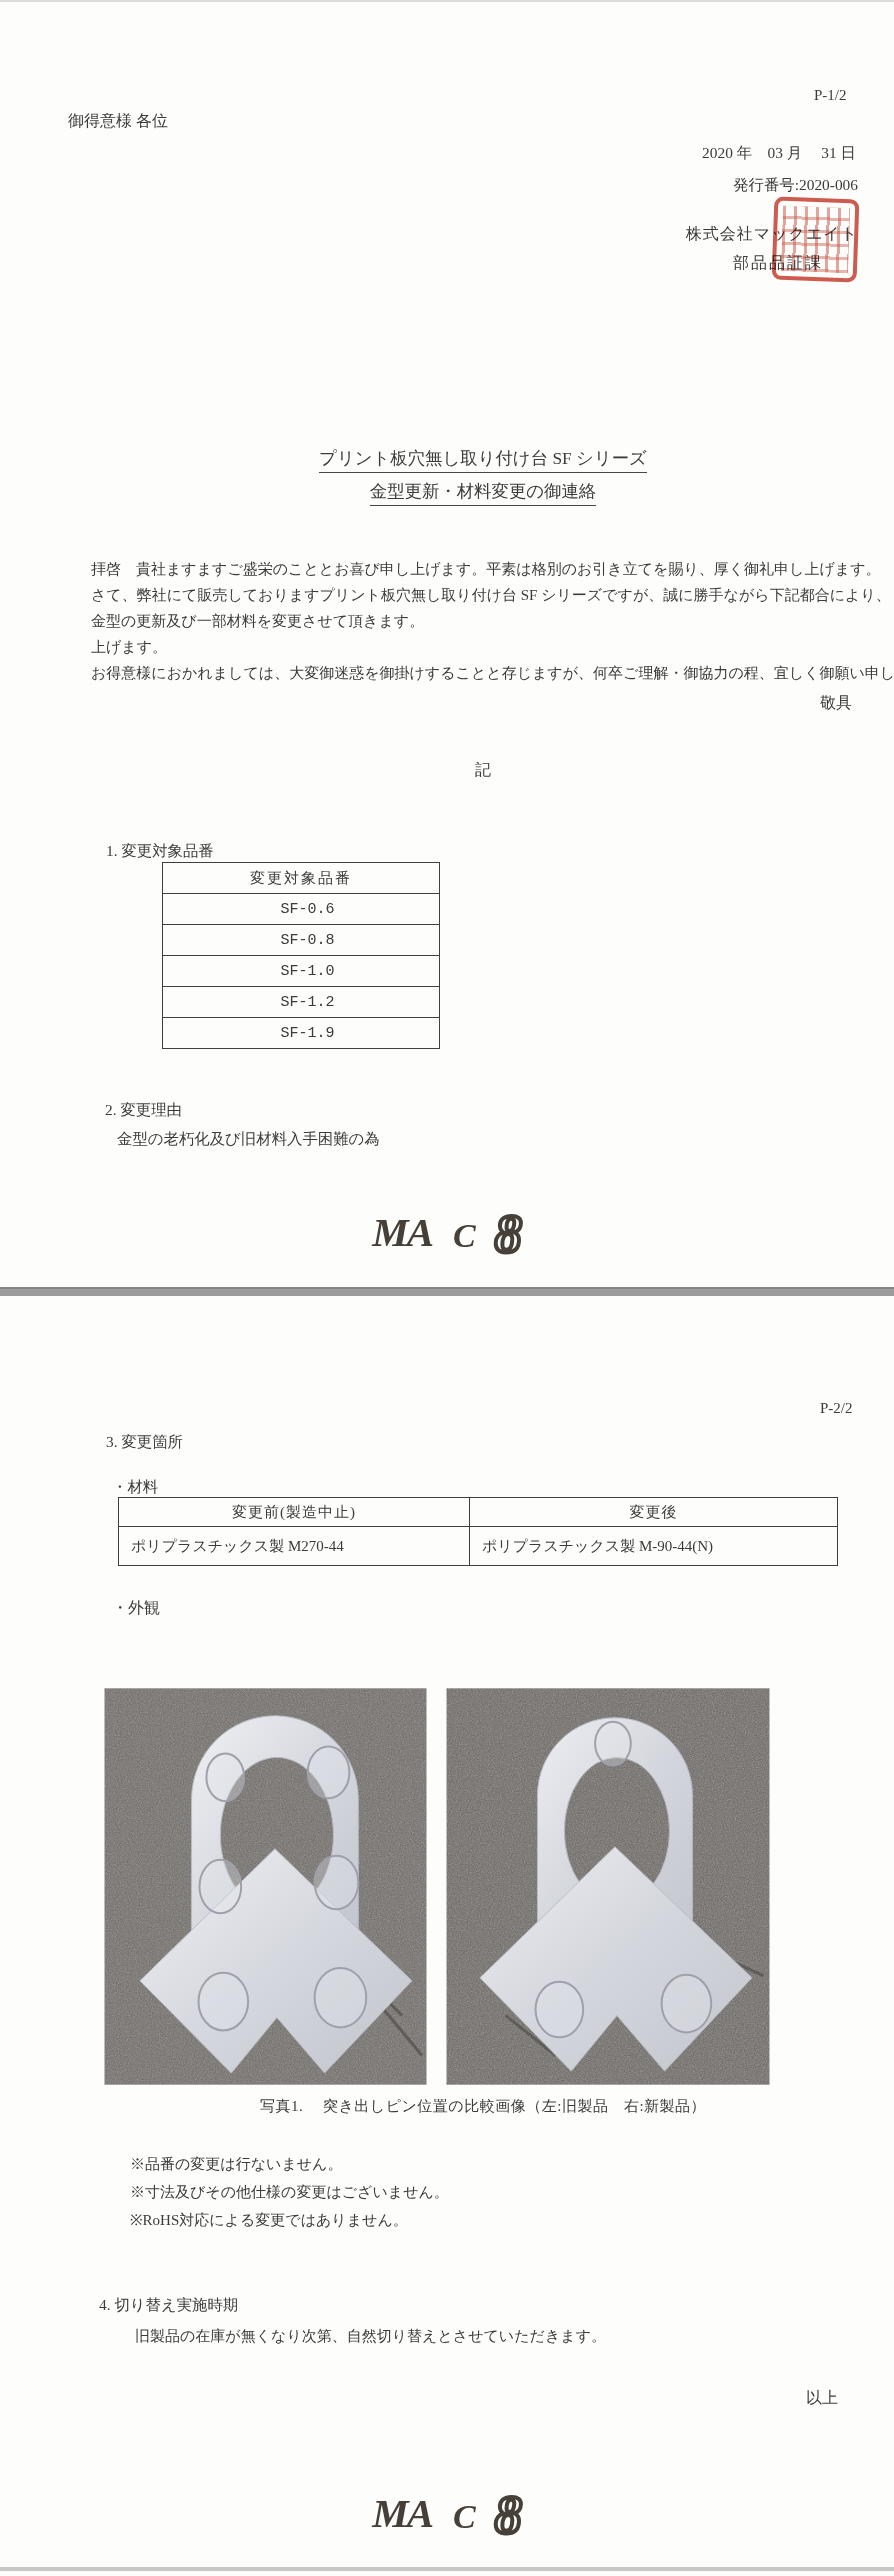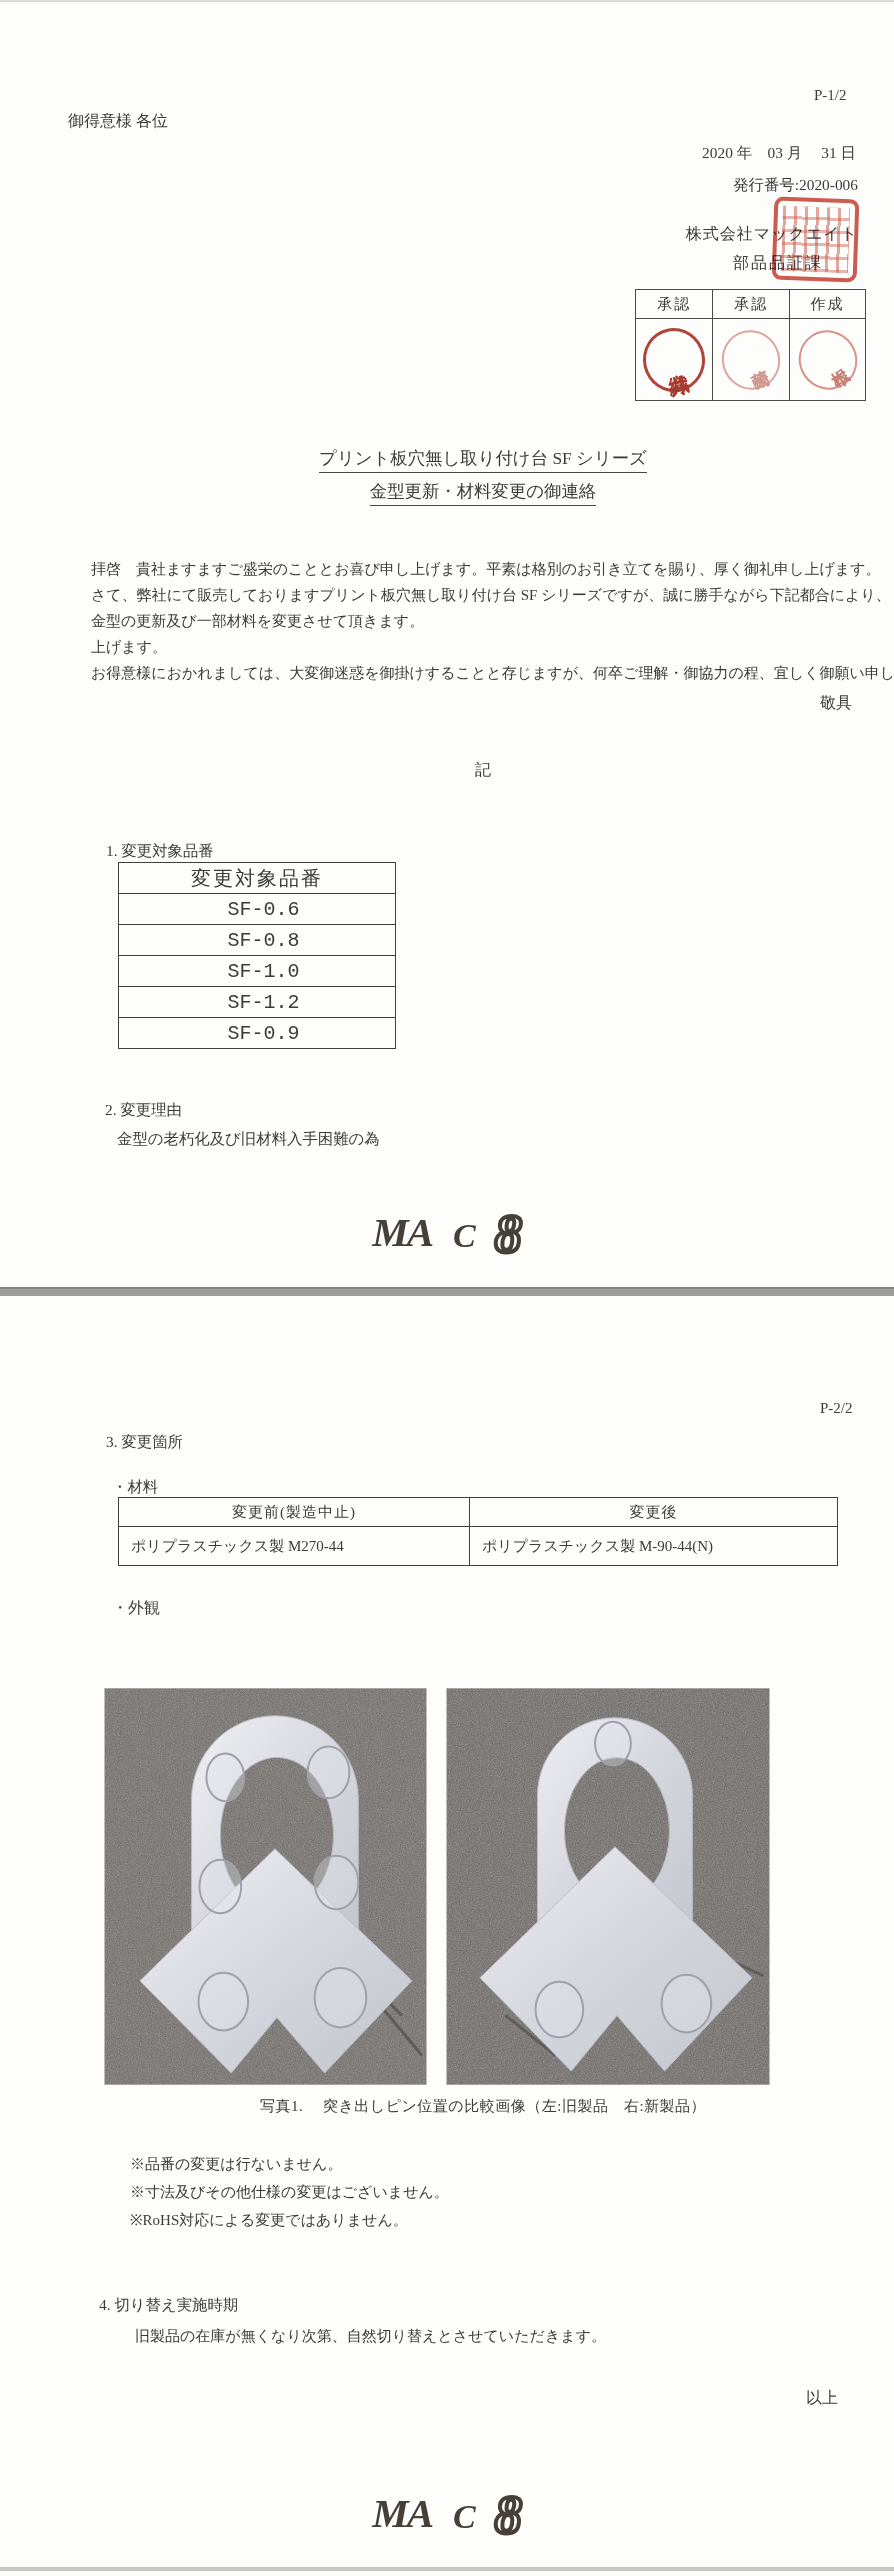--- a/index.html
+++ b/index.html
@@ -22,21 +22,21 @@
   .edge-bottom{left:0;top:2567px;width:894px;height:4px;background:#c7c7c7;}
   .separator{left:0;top:1287px;width:894px;height:9px;background:#9c9c9c;border-top:2px solid #858585;box-sizing:border-box;}
 
   
   table{border-collapse:collapse;font-family:inherit;color:inherit;}
   .approval-table{width:231px;font-size:15px;}
   .approval-table th,.approval-table td{border:1.6px solid #4a4a4a;font-weight:normal;text-align:center;}
   .approval-table th{height:26px;letter-spacing:2px;}
   .approval-table td{height:79px;vertical-align:middle;}
 
-  .sf-table{width:278px;font-size:20px;}
+  .sf-table{width:278px;font-size:15px;margin-left:44px;}
   .sf-table th,.sf-table td{border:1.8px solid #3f3f3f;font-weight:normal;}
   .sf-table th{height:28px;text-align:center;letter-spacing:2px;}
   .sf-table td{height:28px;text-align:center;padding-left:14px;font-family:Liberation Mono, monospace;}
 
   .mat-table{width:714px;font-size:15px;table-layout:fixed;}
   .mat-table th,.mat-table td{border:1.8px solid #3f3f3f;font-weight:normal;}
   .mat-table th{height:26px;text-align:center;letter-spacing:1px;}
   .mat-table td{height:36px;text-align:left;padding-left:12px;margin-top:27px;}
 
   
@@ -104,46 +104,20 @@
   <div class="abs nowrap" style="right:38px;top:143px;font-size:15.4px;">2020 年　03 月　 31 日</div>
   <div class="abs nowrap" style="right:36px;top:175px;font-size:15.4px;">発行番号:2020-006</div>
 
   <div class="abs nowrap" style="right:36px;top:224px;font-size:16px;letter-spacing:1px;">株式会社マックエイト</div>
   <div class="abs nowrap" style="right:71px;top:253px;font-size:16px;letter-spacing:2px;">部品品証課</div>
 
   <div class="abs seal">
     <div class="seal-inner"></div>
   </div>
 
-  <table class="approval-table abs" style="left:635px;top:289px;">
-    <tbody>
-        <tr>
-      <th style="width:77px;">承認</th>
-      <th style="width:77px;">承認</th>
-      <th style="width:76px;">作成</th>
-    </tr>
-    <tr>
-      <td>
-        <div class="stamp stamp1">
-          <span class="stamp-name">織井</span>
-        </div>
-      </td>
-      <td>
-        <div class="stamp stamp2">
-          <span class="stamp-name">菊崎</span>
-        </div>
-      </td>
-      <td>
-        <div class="stamp stamp3">
-          <span class="stamp-name">根本</span>
-        </div>
-      </td>
-    </tr>
-  </tbody>
-    </table>
 
   <div class="abs center901" style="top:446px;font-size:17.4px;">
     <span class="underline">プリント板穴無し取り付け台 SF シリーズ</span>
   </div>
   <div class="abs center901" style="top:479px;font-size:17.4px;">
     <span class="underline">金型更新・材料変更の御連絡</span>
   </div>
 
   <div class="abs" style="left:91px;top:556px;">
     <div class="body-line">拝啓　貴社ますますご盛栄のこととお喜び申し上げます。平素は格別のお引き立てを賜り、厚く御礼申し上げます。</div>
@@ -170,21 +144,21 @@
     <tr>
           <td>SF-0.8</td>
         </tr>
     <tr>
           <td>SF-1.0</td>
         </tr>
     <tr>
           <td>SF-1.2</td>
         </tr>
     <tr>
-          <td>SF-0.9</td>
+          <td>SF-1.9</td>
         </tr>
   </tbody>
     </table>
 
   <div class="abs nowrap" style="left:105px;top:1100px;font-size:15.4px;">2. 変更理由</div>
   <div class="abs nowrap" style="left:117px;top:1129px;font-size:15.4px;">金型の老朽化及び旧材料入手困難の為</div>
 
   <div class="abs logo" style="left:0;top:1209px;width:894px;">
     <span class="ma">MA</span>
       <span class="c">C</span>

